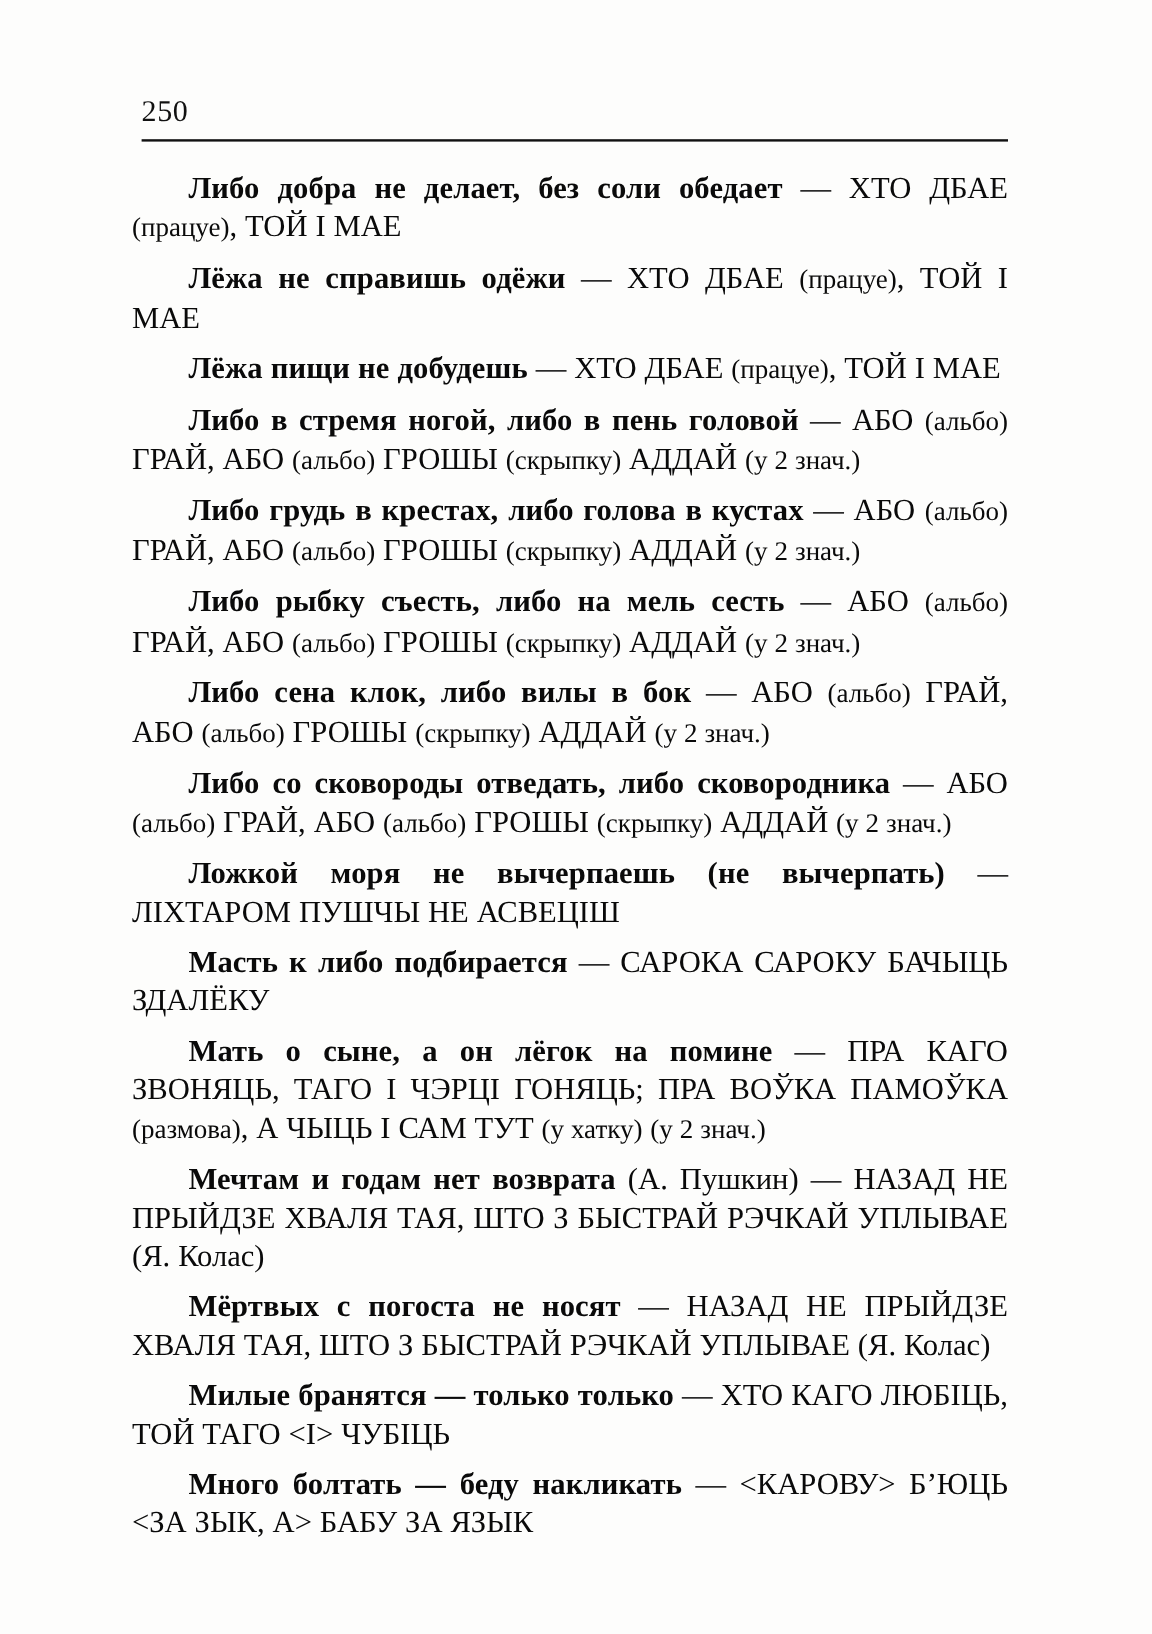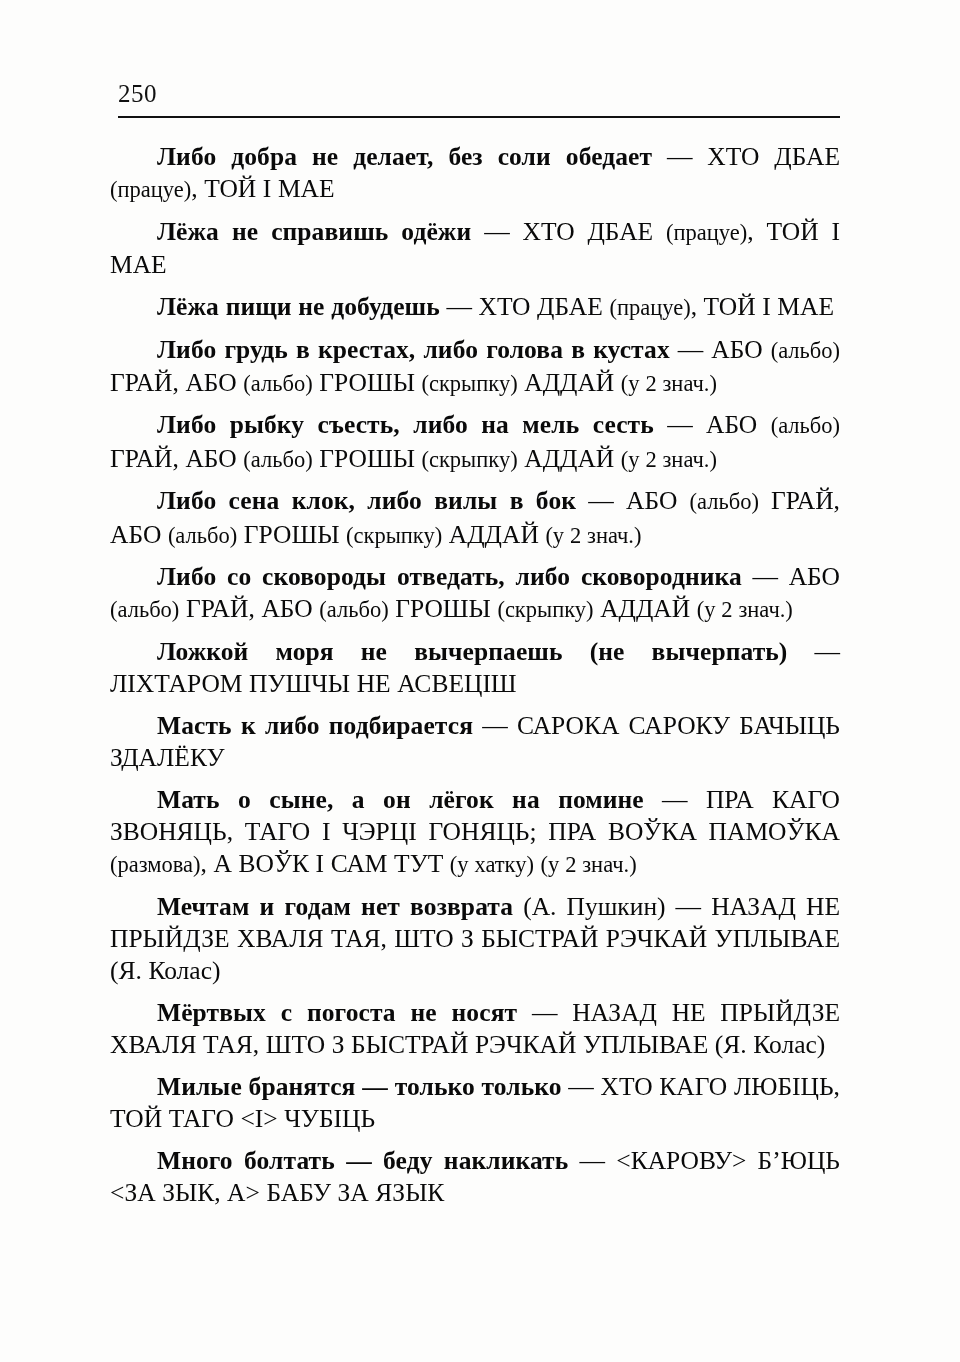--- a/index.html
+++ b/index.html
@@ -90,20 +90,23 @@
     </p>
 
     <p class="entry">
       <span class="ru">Лёжа не справишь одёжи</span><span class="dash"> — </span><span class="be">ХТО ДБАЕ </span><span class="gloss">(працуе)</span><span class="be">, ТОЙ І МАЕ</span>
     </p>
 
     <p class="entry">
       <span class="ru">Лёжа пищи не добудешь</span><span class="dash"> — </span><span class="be">ХТО ДБАЕ </span><span class="gloss">(працуе)</span><span class="be">, ТОЙ І МАЕ</span>
     </p>
 
+    <p class="entry">
+      <span class="ru">Либо в стремя ногой, либо в пень головой</span><span class="dash"> — </span><span class="be">АБО </span><span class="gloss">(альбо)</span><span class="be"> ГРАЙ, АБО </span><span class="gloss">(альбо)</span><span class="be"> ГРОШЫ </span><span class="gloss">(скрыпку)</span><span class="be"> АДДАЙ </span><span class="gloss">(у 2 знач.)</span>
+    </p>
 
     <p class="entry">
       <span class="ru">Либо грудь в крестах, либо голова в кустах</span><span class="dash"> — </span><span class="be">АБО </span><span class="gloss">(альбо)</span><span class="be"> ГРАЙ, АБО </span><span class="gloss">(альбо)</span><span class="be"> ГРОШЫ </span><span class="gloss">(скрыпку)</span><span class="be"> АДДАЙ </span><span class="gloss">(у 2 знач.)</span>
     </p>
 
     <p class="entry">
       <span class="ru">Либо рыбку съесть, либо на мель сесть</span><span class="dash"> — </span><span class="be">АБО </span><span class="gloss">(альбо)</span><span class="be"> ГРАЙ, АБО </span><span class="gloss">(альбо)</span><span class="be"> ГРОШЫ </span><span class="gloss">(скрыпку)</span><span class="be"> АДДАЙ </span><span class="gloss">(у 2 знач.)</span>
     </p>
 
     <p class="entry">
@@ -116,21 +119,21 @@
 
     <p class="entry">
       <span class="ru">Ложкой моря не вычерпаешь (не вычерпать)</span><span class="dash"> — </span><span class="be">ЛІХТАРОМ ПУШЧЫ НЕ АСВЕЦІШ</span>
     </p>
 
     <p class="entry">
       <span class="ru">Масть к либо подбирается</span><span class="dash"> — </span><span class="be">САРОКА САРОКУ БА­ЧЫЦЬ ЗДАЛЁКУ</span>
     </p>
 
     <p class="entry">
-      <span class="ru">Мать о сыне, а он лёгок на помине</span><span class="dash"> — </span><span class="be">ПРА КАГО ЗВОНЯЦЬ, ТАГО І ЧЭРЦІ ГОНЯЦЬ; ПРА ВОЎКА ПАМОЎ­КА </span><span class="gloss">(размова)</span><span class="be">, А ВОЎК І САМ ТУТ </span><span class="gloss">(у хатку)</span><span class="be"> </span><span class="gloss">(у 2 знач.)</span>
+      <span class="ru">Мать о сыне, а он лёгок на помине</span><span class="dash"> — </span><span class="be">ПРА КАГО ЗВОНЯЦЬ, ТАГО І ЧЭРЦІ ГОНЯЦЬ; ПРА ВОЎКА ПАМОЎ­КА </span><span class="gloss">(размова)</span><span class="be">, А ЧЫЦЬ І САМ ТУТ </span><span class="gloss">(у хатку)</span><span class="be"> </span><span class="gloss">(у 2 знач.)</span>
     </p>
 
     <p class="entry">
       <span class="ru">Мечтам и годам нет возврата</span><span class="attr"> (А. Пушкин)</span><span class="dash"> — </span><span class="be">НАЗАД НЕ ПРЫЙДЗЕ ХВАЛЯ ТАЯ, ШТО З БЫСТРАЙ РЭЧКАЙ УПЛЫВАЕ </span><span class="be">(Я. Колас)</span>
     </p>
 
     <p class="entry">
       <span class="ru">Мёртвых с погоста не носят</span><span class="dash"> — </span><span class="be">НАЗАД НЕ ПРЫЙДЗЕ ХВАЛЯ ТАЯ, ШТО З БЫСТРАЙ РЭЧКАЙ УПЛЫВАЕ </span><span class="be">(Я. Колас)</span>
     </p>
 

